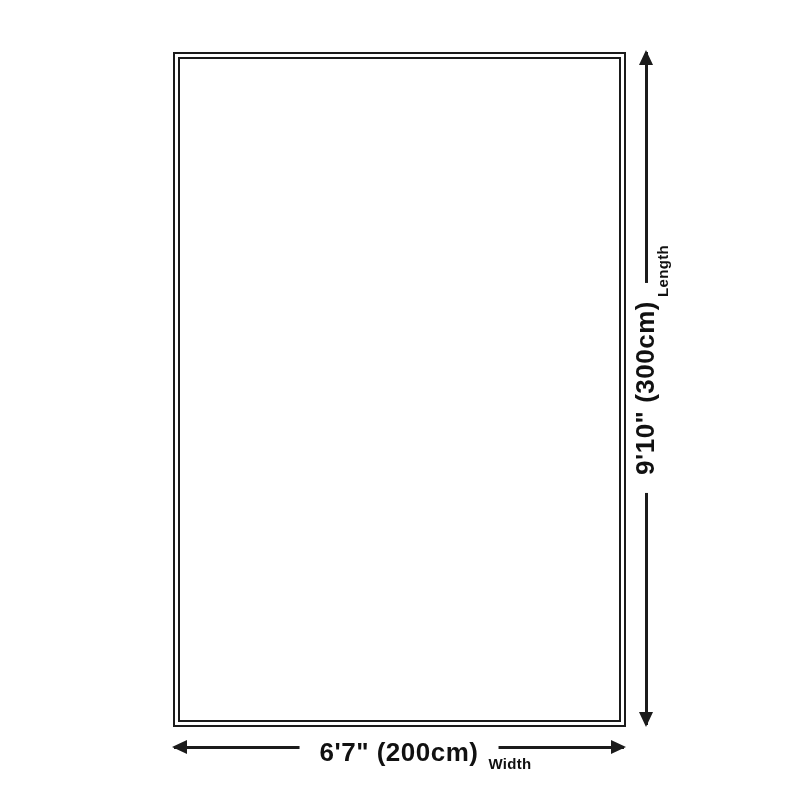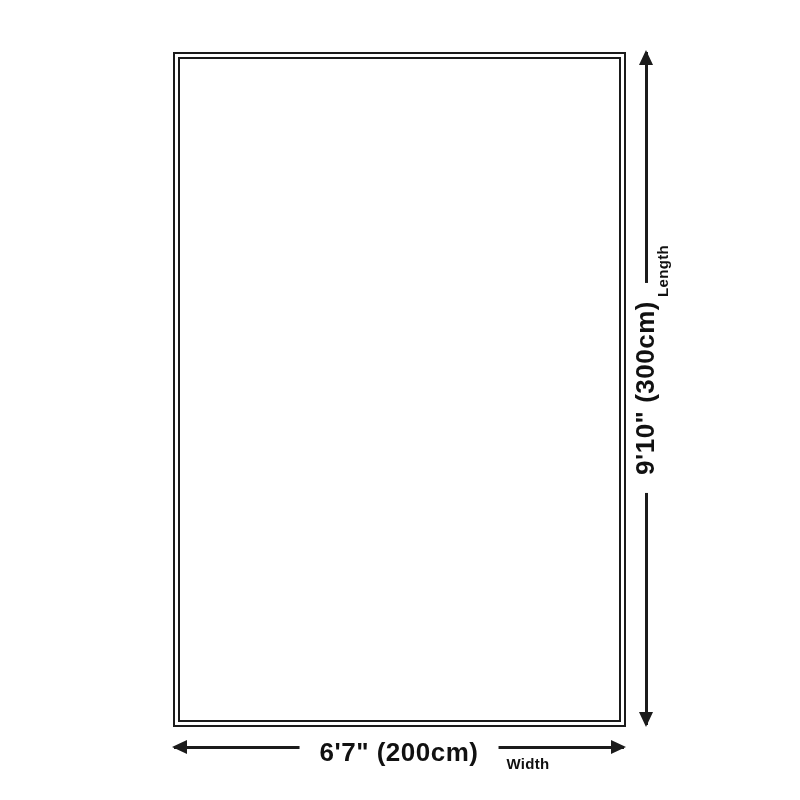--- a/index.html
+++ b/index.html
@@ -90,21 +90,21 @@
   .dim-label{
     position:absolute;
     font-size:15px;
     font-weight:bold;
     line-height:18px;
     white-space:nowrap;
     color:var(--text);
     letter-spacing:0.3px;
   }
   .dim-label.horizontal-label{
-    left:528px;top:764px;
+    left:510px;top:764px;
     transform:translate(-50%,-50%);
   }
   .dim-label.vertical-label{
     left:663px;top:271px;
     transform:translate(-50%,-50%) rotate(-90deg);
   }
 </style>
 </head>
 <body>
 

